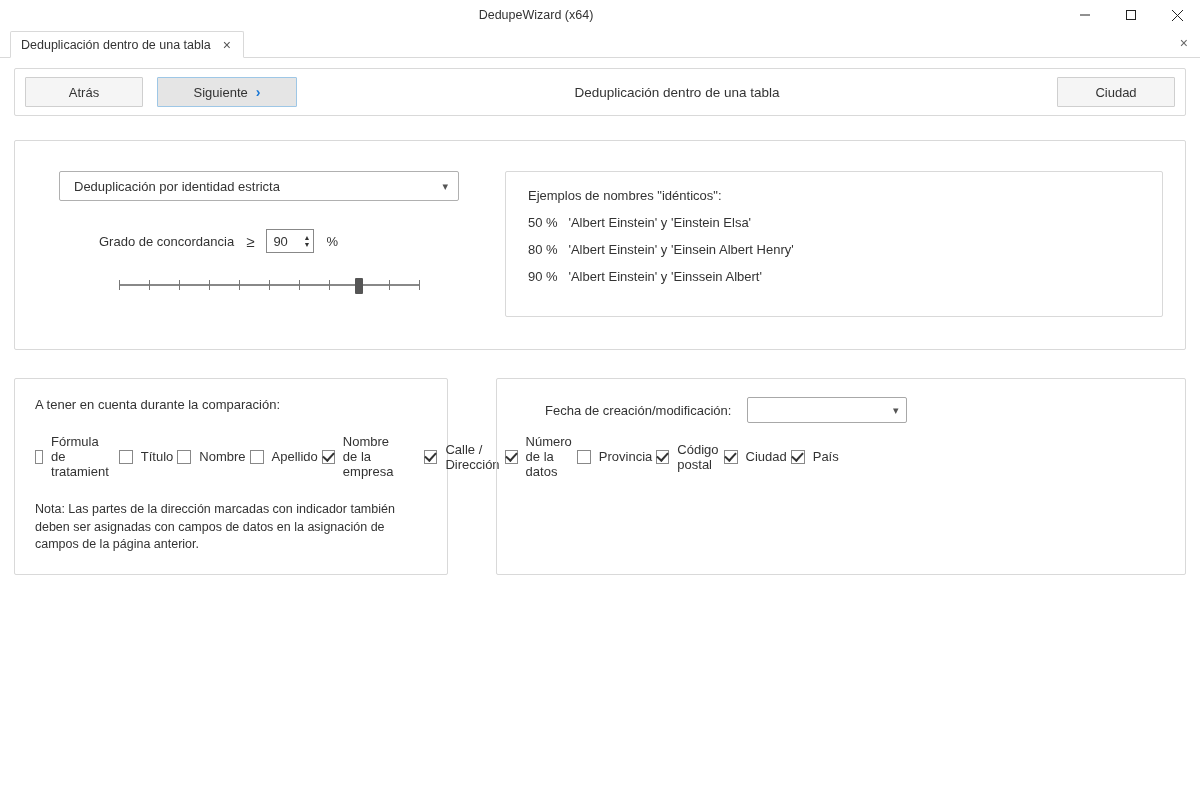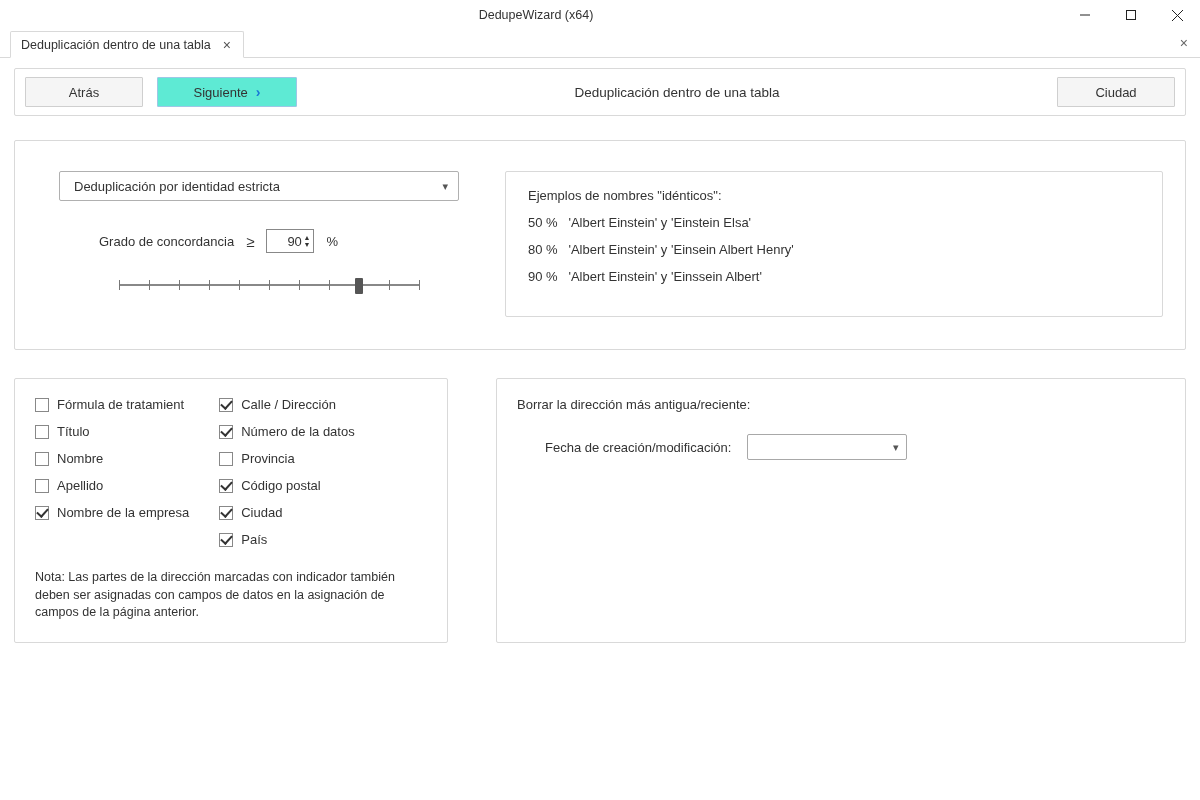--- a/index.html
+++ b/index.html
@@ -70,21 +70,21 @@
     align-items: center;
     justify-content: center;
     font-size: 13px;
     color: #333;
     border-radius: 1px;
     cursor: default;
   }
   .btn.back { width: 118px; }
   .btn.next {
     width: 140px;
-    background: #5eead4;
+    background: #e5e5e5;
     border-color: #9ec7e6;
     gap: 8px;
   }
   .btn.next .chev { color: #1a78d6; font-weight: 600; font-size: 14px; }
   .wizard-header .page-title { flex: 1; text-align: center; font-size: 13.5px; }
   .btn.close { width: 118px; }
   .topbox {
     border: 1px solid #d9d9d9;
     border-radius: 2px;
     padding: 30px 22px 32px 44px;
@@ -120,21 +120,21 @@
     margin-bottom: 22px;
     text-align: right;
   }
   .agree-row .ge { font-size: 15px; }
   .spinner {
     width: 48px;
     height: 24px;
     border: 1px solid #888;
     display: flex;
     align-items: center;
-    padding: 0 2px 0 20px;
+    padding: 0 2px 0 6px;
     font-size: 13px;
     position: relative;
     background: #fff;
   }
   .spinner .arrows {
     position: absolute;
     right: 3px;
     display: flex;
     flex-direction: column;
     font-size: 7px;
@@ -157,21 +157,21 @@
   .lower-row { display: flex; gap: 48px; }
   .panel {
     border: 1px solid #d9d9d9;
     border-radius: 2px;
     padding: 18px 20px 20px 20px;
   }
   .panel.left { width: 434px; }
   .panel.right { flex: 1; }
   .panel-title { margin-bottom: 22px; font-size: 13px; }
   .check-cols { display: flex; gap: 30px; margin-bottom: 22px; }
-  .check-col { display: flex; flex-direction: column; gap: 12px; }
+  .check-col { display: flex; gap: 4px; }
   .check-item { display: flex; align-items: center; gap: 8px; font-size: 13px; }
   .chk {
     width: 14px;
     height: 14px;
     border: 1px solid #888;
     display: flex;
     align-items: center;
     justify-content: center;
     background: #fff;
   }
@@ -285,20 +285,21 @@
     <div class="right">
       <div class="examples-title">Ejemplos de nombres "idénticos":</div>
       <div class="examples-line">50 %   'Albert Einstein' y 'Einstein Elsa'</div>
       <div class="examples-line">80 %   'Albert Einstein' y 'Einsein Albert Henry'</div>
       <div class="examples-line">90 %   'Albert Einstein' y 'Einssein Albert'</div>
     </div>
   </div>
 
   <div class="lower-row">
     <div class="panel left">
+      <div class="panel-title">A tener en cuenta durante la comparación:</div>
       <div class="check-cols">
         <div class="check-col">
             <div class="check-item">
               <span class="chk"></span>
               <span>Fórmula de tratamient</span>
             </div>
             <div class="check-item">
               <span class="chk"></span>
               <span>Título</span>
             </div>
@@ -338,21 +339,20 @@
             </div>
             <div class="check-item">
               <span class="chk checked"></span>
               <span>País</span>
             </div>
           </div>
       </div>
       <div class="note">Nota: Las partes de la dirección marcadas con indicador también deben ser asignadas con campos de datos en la asignación de campos de la página anterior.</div>
     </div>
     <div class="panel right">
-      <div class="panel-title">Borrar la dirección más antigua/reciente:</div>
       <div class="date-row">
         <span>Fecha de creación/modificación:</span>
         <div class="date-dropdown">
           <span></span>
           <span class="caret">▾</span>
         </div>
       </div>
     </div>
   </div>
 

